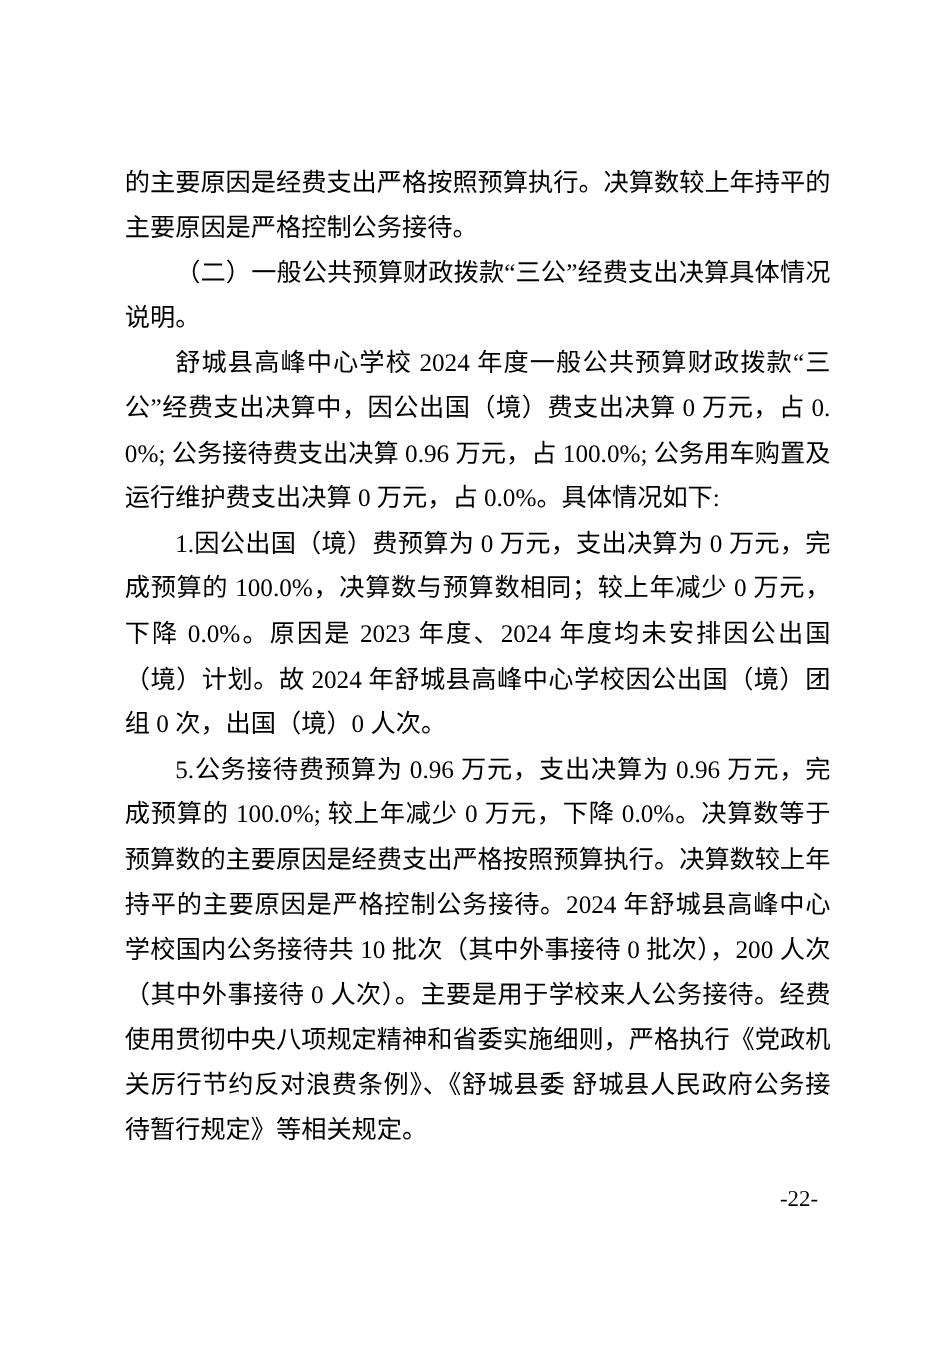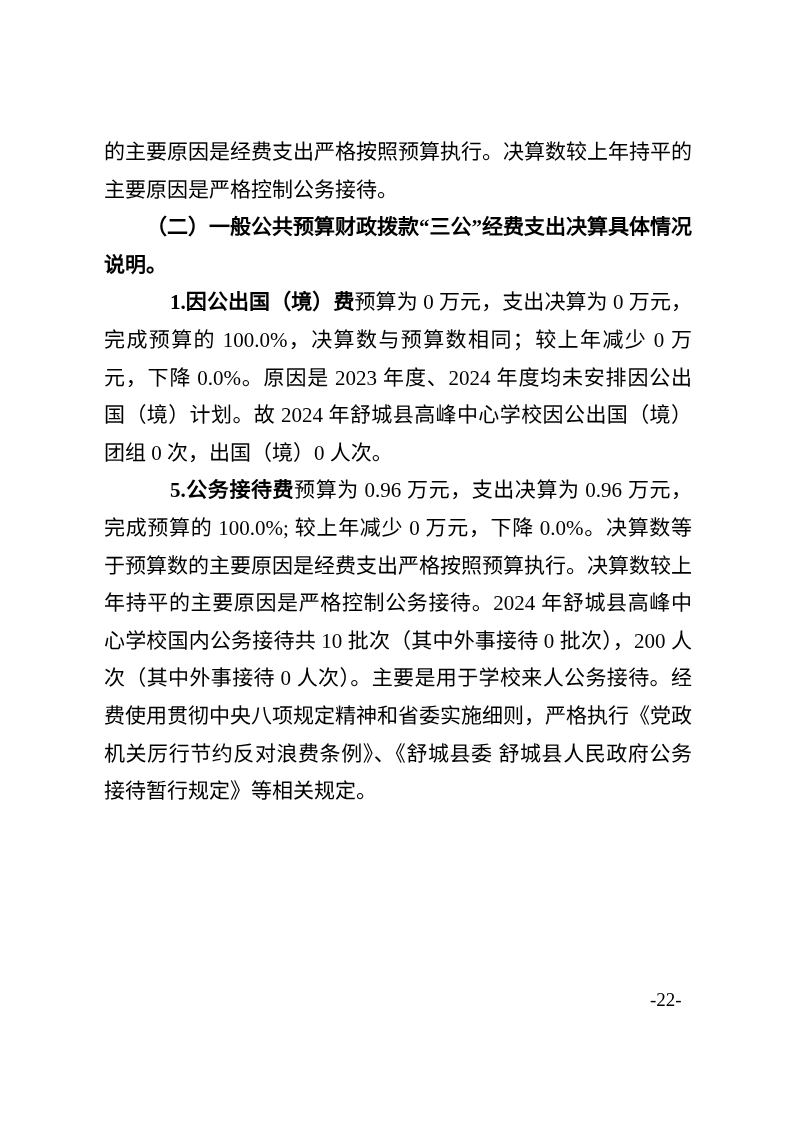--- a/index.html
+++ b/index.html
@@ -29,25 +29,24 @@
     line-height: 37.6px;
     text-align: justify;
     text-justify: inter-ideograph;
     letter-spacing: 0px;
     word-break: break-all;
   }
   .indent {
     text-indent: 42px;
   }
   .heading {
-    font-weight: bold;
+    font-weight: normal;
   }
   .lead {
-    font-weight: bold;
-    margin-left: 24px;
+    font-weight: normal;
   }
   .page-number {
     position: absolute;
     left: 650px;
     top: 988px;
     font-size: 19px;
     line-height: 24px;
     font-family: "Liberation Serif", "DejaVu Serif", serif;
     color: #000000;
   }
@@ -55,20 +54,21 @@
 </head>
 <body>
 
 <div class="page">
   <div class="doc-body">
 
     <p class="para">的主要原因是经费支出严格按照预算执行。决算数较上年持平的主要原因是严格控制公务接待。</p>
 
     <p class="para indent heading">（二）一般公共预算财政拨款“三公”经费支出决算具体情况说明。</p>
 
+    <p class="para indent">舒城县高峰中心学校 2024 年度一般公共预算财政拨款“三公”经费支出决算中，因公出国（境）费支出决算 0 万元，占 0.0%; 公务接待费支出决算 0.96 万元，占 100.0%; 公务用车购置及运行维护费支出决算 0 万元，占 0.0%。具体情况如下:</p>
 
     <p class="para indent"><span class="lead">1.因公出国（境）费</span><span>预算为 0 万元，支出决算为 0 万元，完成预算的 100.0%，决算数与预算数相同；较上年减少 0 万元，下降 0.0%。原因是 2023 年度、2024 年度均未安排因公出国（境）计划。故 2024 年舒城县高峰中心学校因公出国（境）团组 0 次，出国（境）0 人次。</span></p>
 
     <p class="para indent"><span class="lead">5.公务接待费</span><span>预算为 0.96 万元，支出决算为 0.96 万元，完成预算的 100.0%; 较上年减少 0 万元，下降 0.0%。决算数等于预算数的主要原因是经费支出严格按照预算执行。决算数较上年持平的主要原因是严格控制公务接待。2024 年舒城县高峰中心学校国内公务接待共 10 批次（其中外事接待 0 批次），200 人次（其中外事接待 0 人次）。主要是用于学校来人公务接待。经费使用贯彻中央八项规定精神和省委实施细则，严格执行《党政机关厉行节约反对浪费条例》、《舒城县委 舒城县人民政府公务接待暂行规定》等相关规定。</span></p>
 
   </div>
 
   <div class="page-number">-22-</div>
 </div>
 

